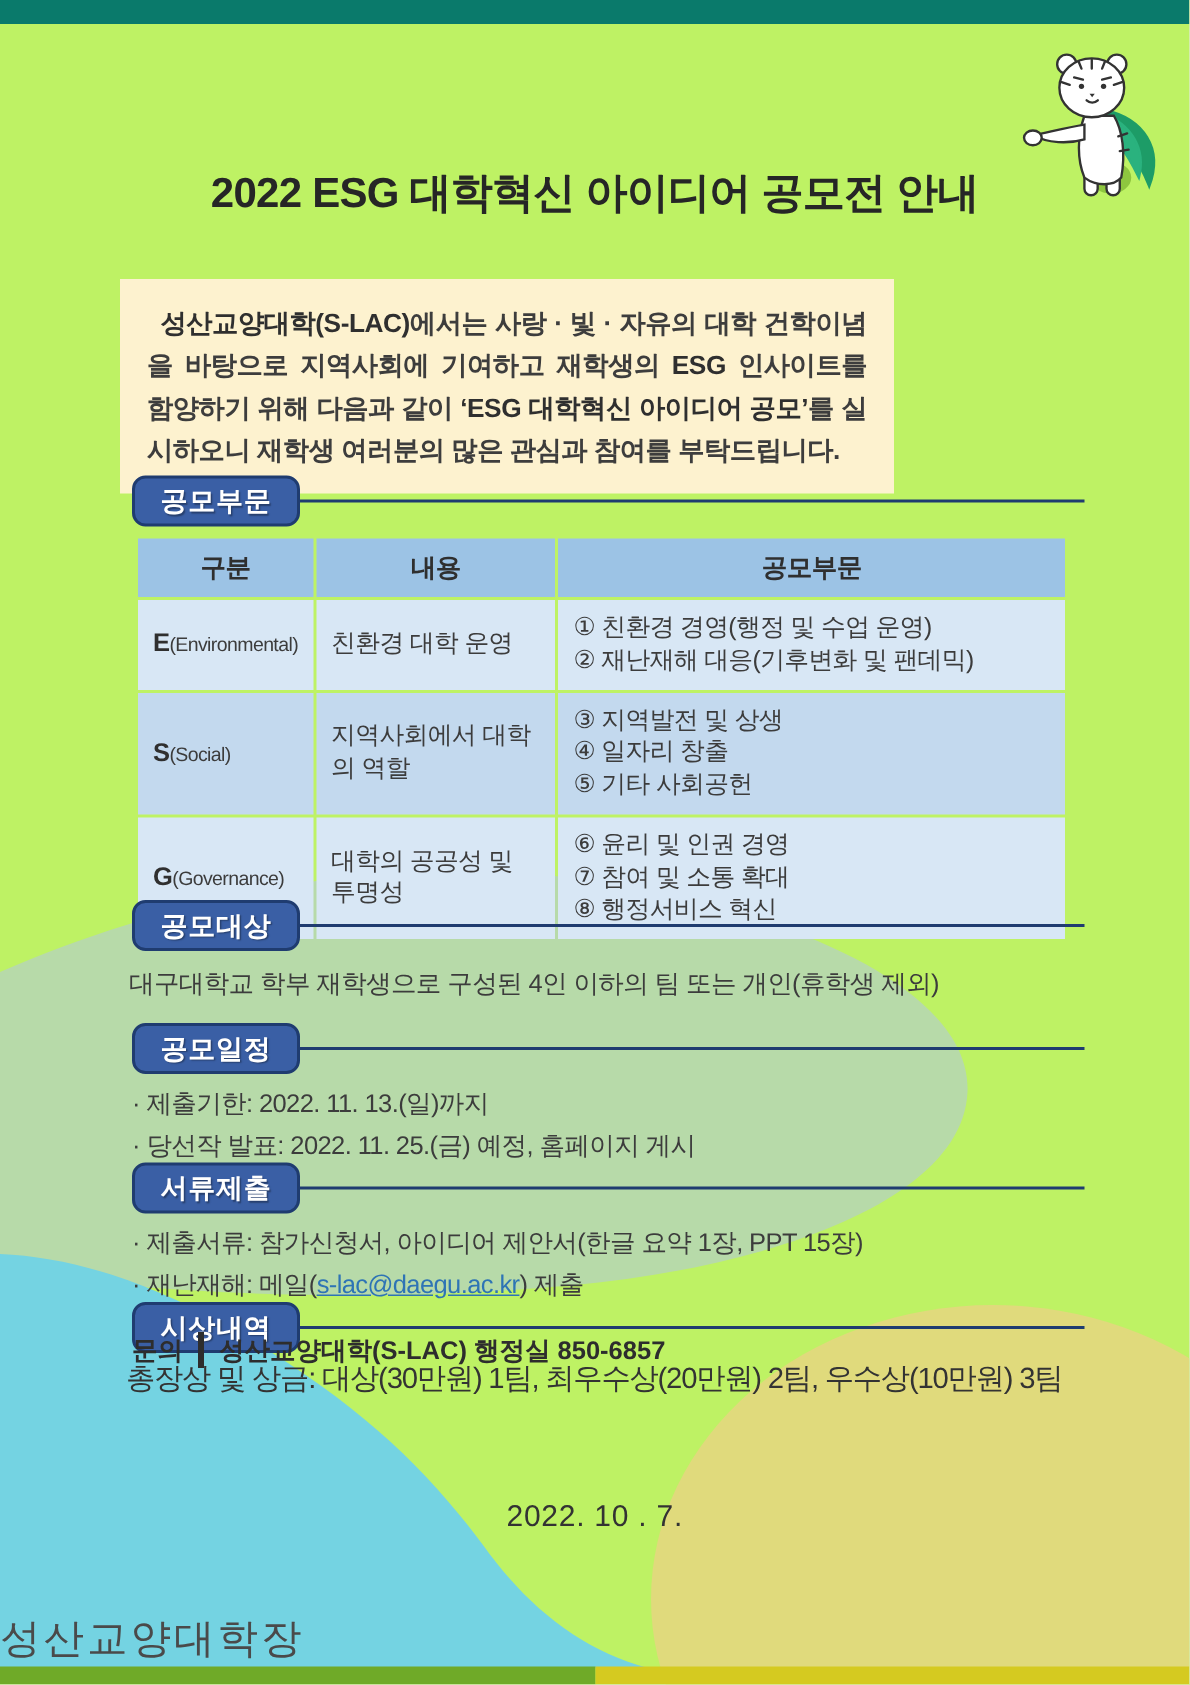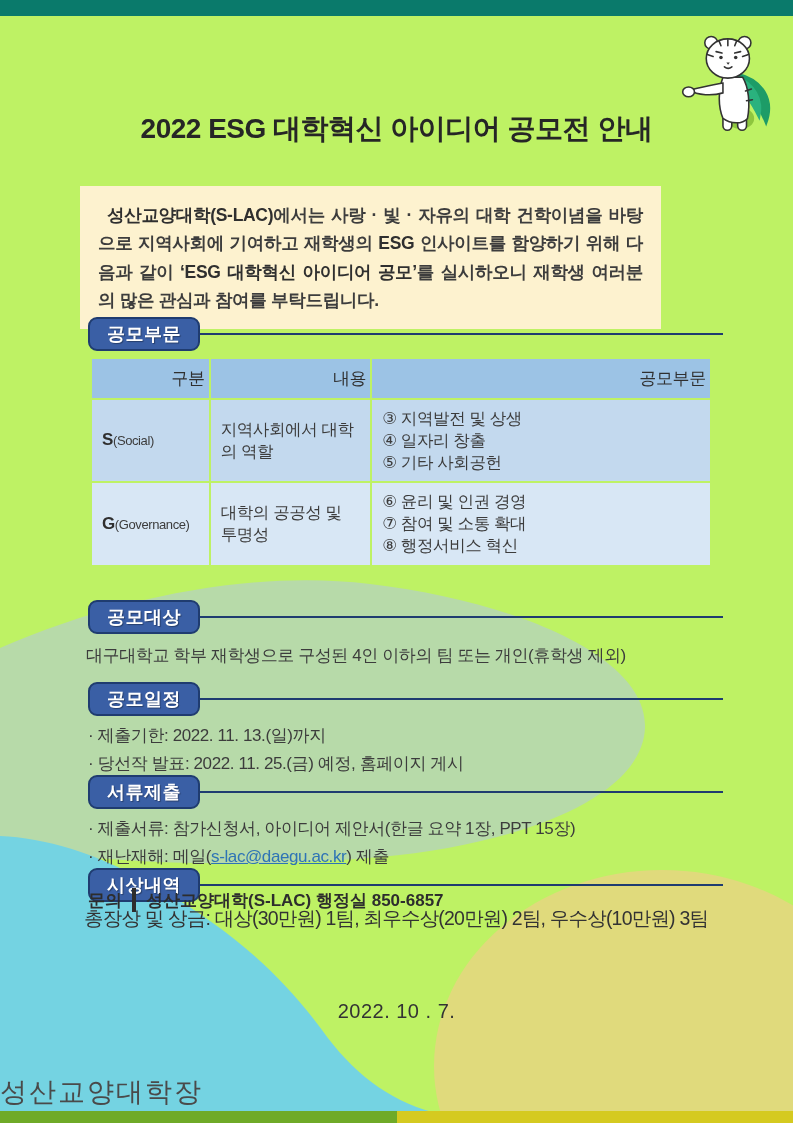--- a/index.html
+++ b/index.html
@@ -18,21 +18,21 @@
   .bottombar.yellow { left:397px; width:396px; background:#d5ca20; }
 
   .mascot { position:absolute; top:32px; left:655px; width:130px; height:108px; z-index:2; }
 
   .title {
     top:110px; left:0; width:793px; text-align:center;
     font-size:28px; font-weight:800; color:#262626; letter-spacing:-0.5px;
   }
 
   .intro-box {
-    top:186px; left:80px; width:581px; background:#fdf2cf;
+    top:186px; left:80px; width:516px; background:#fdf2cf;
     padding:15px 18px 15px 18px;
   }
   .intro-box p {
     font-size:17.5px; line-height:1.62; font-weight:600; color:#3d3d3d;
     text-align:justify; text-indent:9px; letter-spacing:-0.3px;
   }
   .intro-box b { font-weight:800; color:#2f2f2f; }
 
   .sec-head { position:absolute; left:88px; width:635px; display:flex; align-items:center; z-index:2; }
   .badge {
@@ -40,22 +40,22 @@
     background:#3a5fa5; border:2px solid #1f3c70; border-radius:9px;
     color:#ffffff; font-size:18px; font-weight:800; letter-spacing:0.5px;
     display:flex; align-items:center; justify-content:center;
     text-shadow:1px 1px 1px rgba(0,0,0,0.35);
   }
   .rule { flex:1; height:2.5px; background:#1f3c70; }
 
   .tablewrap { top:357px; left:90px; width:622px; }
   table { width:100%; border-collapse:separate; border-spacing:2px; }
   th {
-    background:#9cc3e5; color:#2f2f2f; font-size:17px; font-weight:400;
-    text-align:right; padding:8px 4px; letter-spacing:-0.3px;
+    background:#9cc3e5; color:#2f2f2f; font-size:17px; font-weight:700;
+    text-align:center; padding:8px 4px; letter-spacing:-0.3px;
   }
   td { font-size:16.5px; line-height:1.32; padding:8px 10px; vertical-align:middle; letter-spacing:-0.4px; color:#3c3c3c; }
   tr.light td { background:#d8e7f5; }
   tr.mid td { background:#c3d9ee; }
   col.c1 { width:19%; } col.c2 { width:26%; } col.c3 { width:55%; }
   .code { font-weight:800; font-size:17px; color:#2f2f2f; }
   .code-sub { font-size:13px; }
   .cell-items div { white-space:nowrap; }
 
   .body-text { font-size:17px; letter-spacing:-0.4px; color:#3c3c3c; }
@@ -132,20 +132,28 @@
           <col class="c3">
         </colgroup>
       <thead>
         <tr>
           <th>구분</th>
           <th>내용</th>
           <th>공모부문</th>
         </tr>
       </thead>
       <tbody>
+        <tr class="light">
+          <td><span class="code">E</span><span class="code-sub">(Environmental)</span></td>
+          <td>친환경 대학 운영</td>
+          <td class="cell-items">
+            <div>① 친환경 경영(행정 및 수업 운영)</div>
+            <div>② 재난재해 대응(기후변화 및 팬데믹)</div>
+          </td>
+        </tr>
         <tr class="mid">
           <td><span class="code">S</span><span class="code-sub">(Social)</span></td>
           <td>지역사회에서 대학의 역할</td>
           <td class="cell-items">
             <div>③ 지역발전 및 상생</div>
             <div>④ 일자리 창출</div>
             <div>⑤ 기타 사회공헌</div>
           </td>
         </tr>
         <tr class="light">

